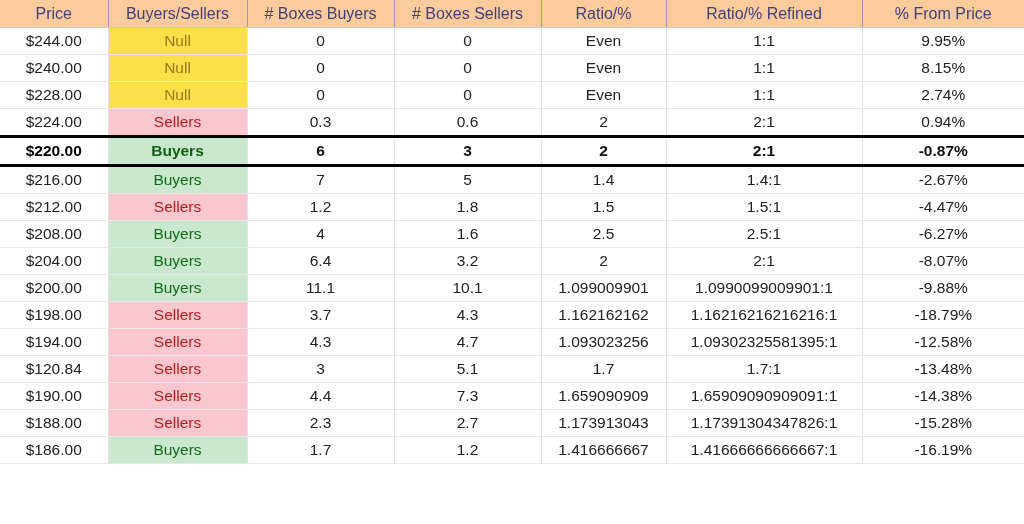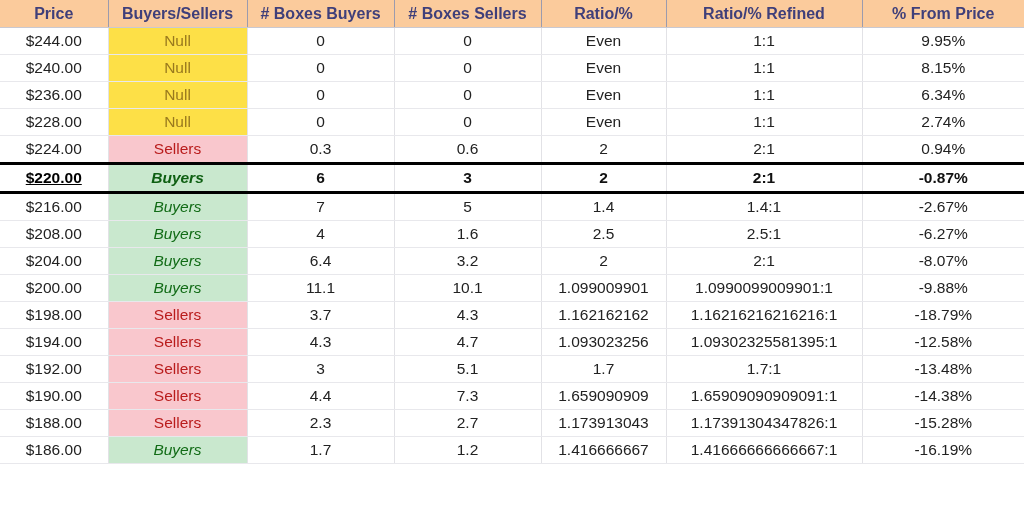--- a/index.html
+++ b/index.html
@@ -29,21 +29,21 @@
   table.grid col.c-bs          { width: 139px; }
   table.grid col.c-boxbuy      { width: 147px; }
   table.grid col.c-boxsell     { width: 147px; }
   table.grid col.c-ratio       { width: 125px; }
   table.grid col.c-ratioref    { width: 196px; }
   table.grid col.c-fromprice   { width: 162px; }
 
   thead th {
     background: #FBCB9C;
     color: #3F3F7A;
-    font-weight: bold;
+    font-weight: normal;
     font-size: 16px;
     text-align: center;
     height: 27px;
     line-height: 27px;
     padding: 0;
     border-right: 1px solid #9b9bae;
     border-bottom: 1px solid #c9c9d2;
     white-space: nowrap;
     overflow: hidden;
   }
@@ -59,32 +59,32 @@
     border-right: 1px solid #e2e2e6;
     border-bottom: 1px solid #e8e8ec;
     background: #ffffff;
     white-space: nowrap;
     overflow: hidden;
   }
   tbody td:last-child { border-right: none; }
 
   
   td.st-null   { background: #fde047; color: #99791E; }
-  td.st-buyers { background: #C9E8CE; color: #116B16; font-style: italic; }
+  td.st-buyers { background: #C9E8CE; color: #116B16; }
   td.st-sellers{ background: #F9C7CD; color: #b91c1c; }
 
   
   tr.focus td {
     font-weight: bold;
     color: #111111;
     border-top: 3px solid #000000;
     border-bottom: 3px solid #000000;
   }
   tr.focus td.st-buyers { color: #0E5F12; }
-  tr.focus td.price-cell { color: #000000; text-decoration: underline; }
+  tr.focus td.price-cell { color: #000000; }
 </style>
 </head>
 <body>
 
 <div id="sheet">
   <table class="grid">
     <colgroup>
       <col class="c-price">
       <col class="c-bs">
       <col class="c-boxbuy">
@@ -117,29 +117,20 @@
         <tr>
           <td class="price-cell">$240.00</td>
           <td class="st-null">Null</td>
           <td>0</td>
           <td>0</td>
           <td>Even</td>
           <td>1:1</td>
           <td>8.15%</td>
         </tr>
         <tr>
-          <td class="price-cell">$236.00</td>
-          <td class="st-null">Null</td>
-          <td>0</td>
-          <td>0</td>
-          <td>Even</td>
-          <td>1:1</td>
-          <td>6.34%</td>
-        </tr>
-        <tr>
           <td class="price-cell">$228.00</td>
           <td class="st-null">Null</td>
           <td>0</td>
           <td>0</td>
           <td>Even</td>
           <td>1:1</td>
           <td>2.74%</td>
         </tr>
         <tr>
           <td class="price-cell">$224.00</td>
@@ -162,20 +153,29 @@
         <tr>
           <td class="price-cell">$216.00</td>
           <td class="st-buyers">Buyers</td>
           <td>7</td>
           <td>5</td>
           <td>1.4</td>
           <td>1.4:1</td>
           <td>-2.67%</td>
         </tr>
         <tr>
+          <td class="price-cell">$212.00</td>
+          <td class="st-sellers">Sellers</td>
+          <td>1.2</td>
+          <td>1.8</td>
+          <td>1.5</td>
+          <td>1.5:1</td>
+          <td>-4.47%</td>
+        </tr>
+        <tr>
           <td class="price-cell">$208.00</td>
           <td class="st-buyers">Buyers</td>
           <td>4</td>
           <td>1.6</td>
           <td>2.5</td>
           <td>2.5:1</td>
           <td>-6.27%</td>
         </tr>
         <tr>
           <td class="price-cell">$204.00</td>
@@ -207,21 +207,21 @@
         <tr>
           <td class="price-cell">$194.00</td>
           <td class="st-sellers">Sellers</td>
           <td>4.3</td>
           <td>4.7</td>
           <td>1.093023256</td>
           <td>1.09302325581395:1</td>
           <td>-12.58%</td>
         </tr>
         <tr>
-          <td class="price-cell">$192.00</td>
+          <td class="price-cell">$120.84</td>
           <td class="st-sellers">Sellers</td>
           <td>3</td>
           <td>5.1</td>
           <td>1.7</td>
           <td>1.7:1</td>
           <td>-13.48%</td>
         </tr>
         <tr>
           <td class="price-cell">$190.00</td>
           <td class="st-sellers">Sellers</td>

